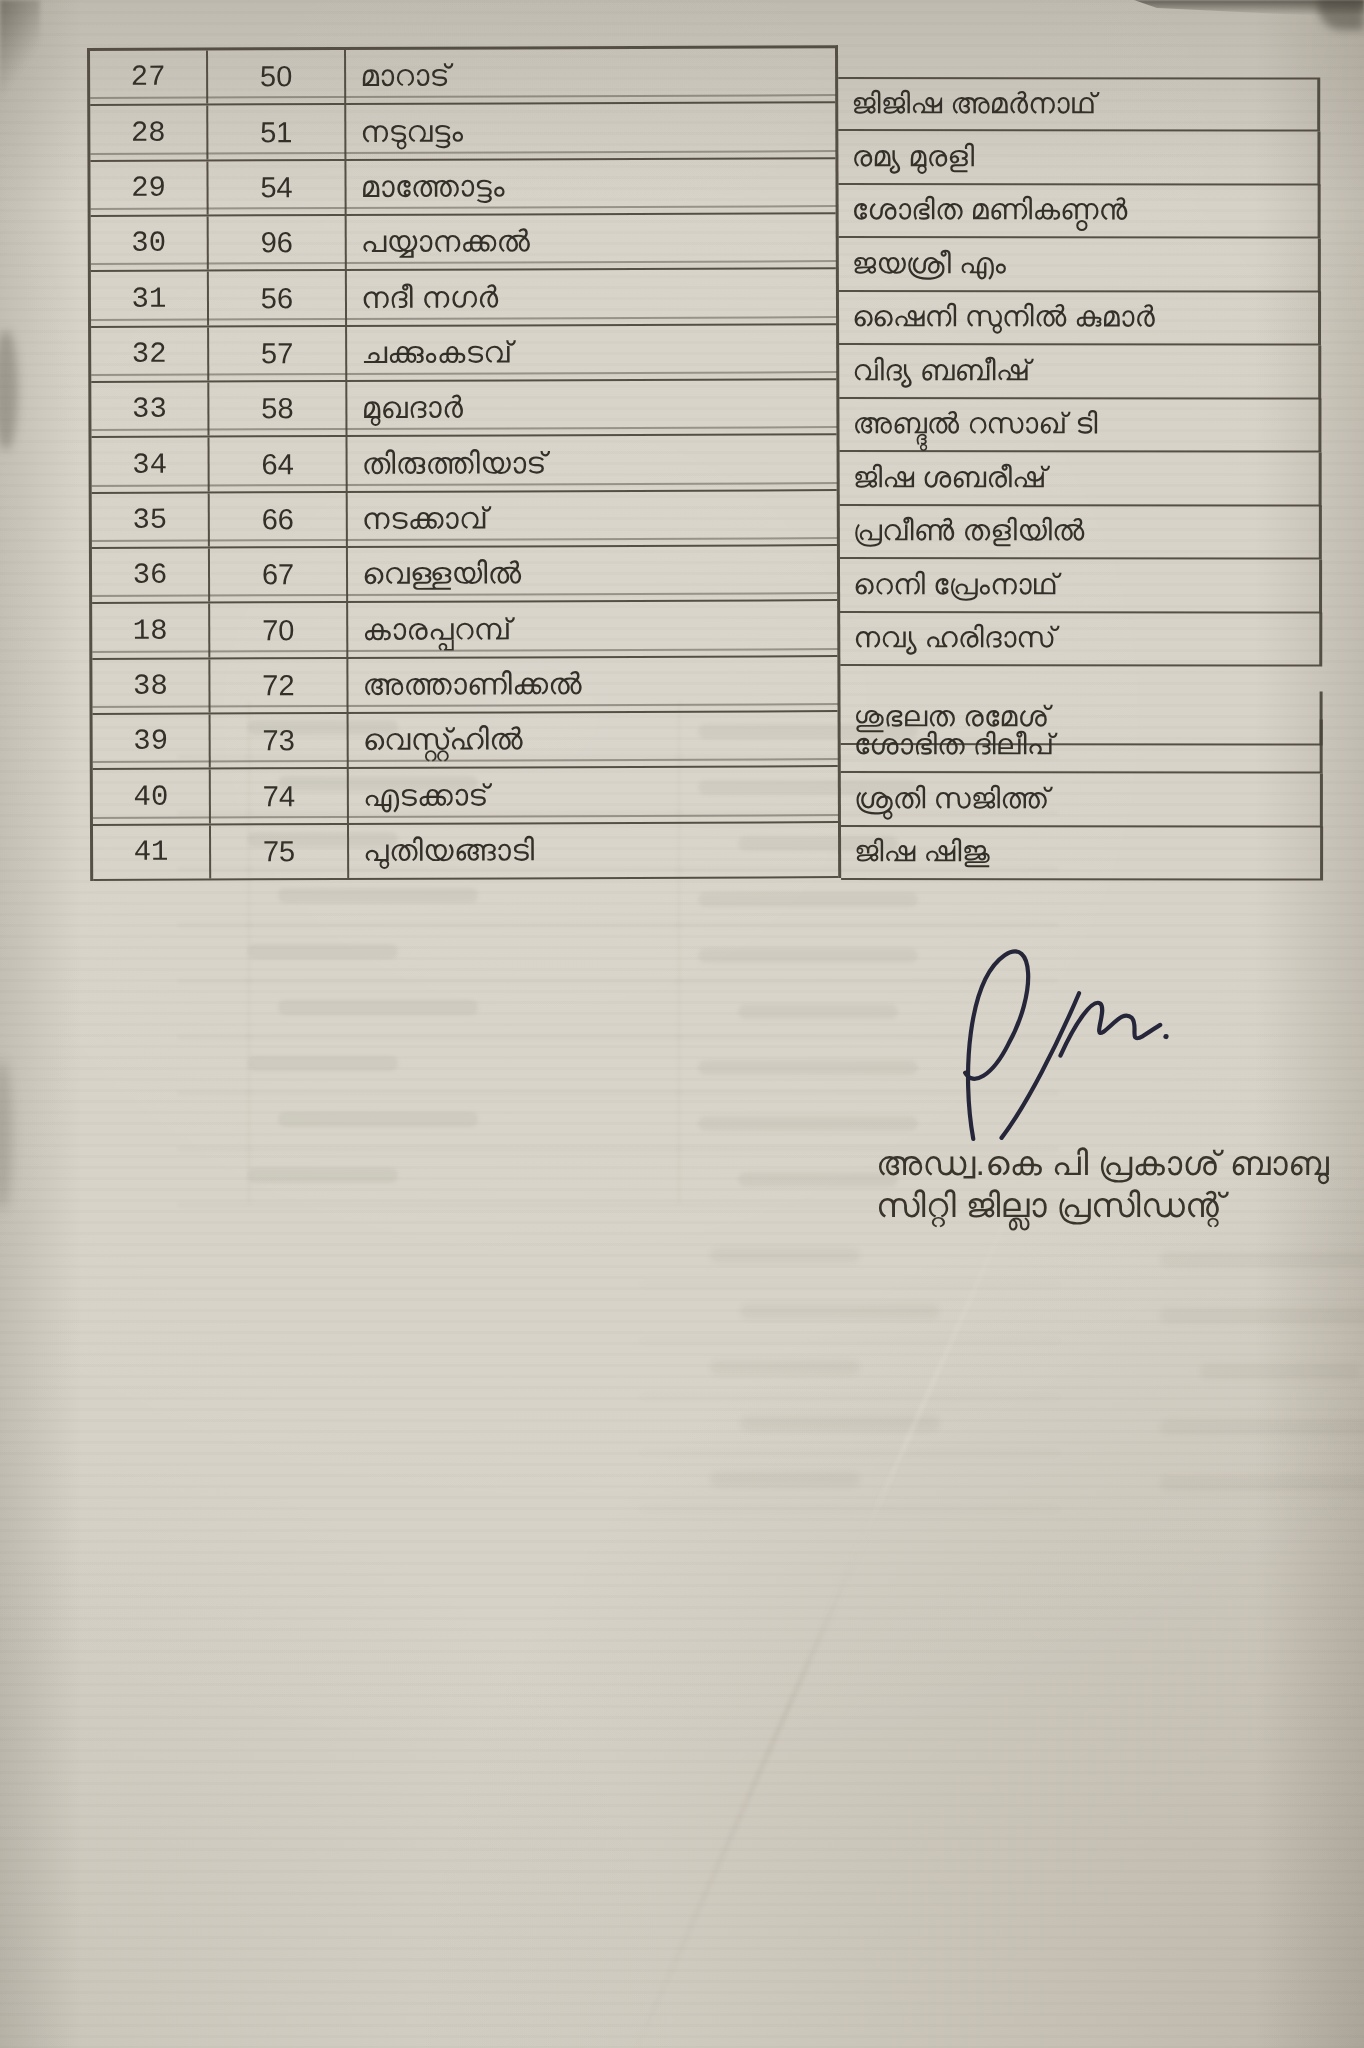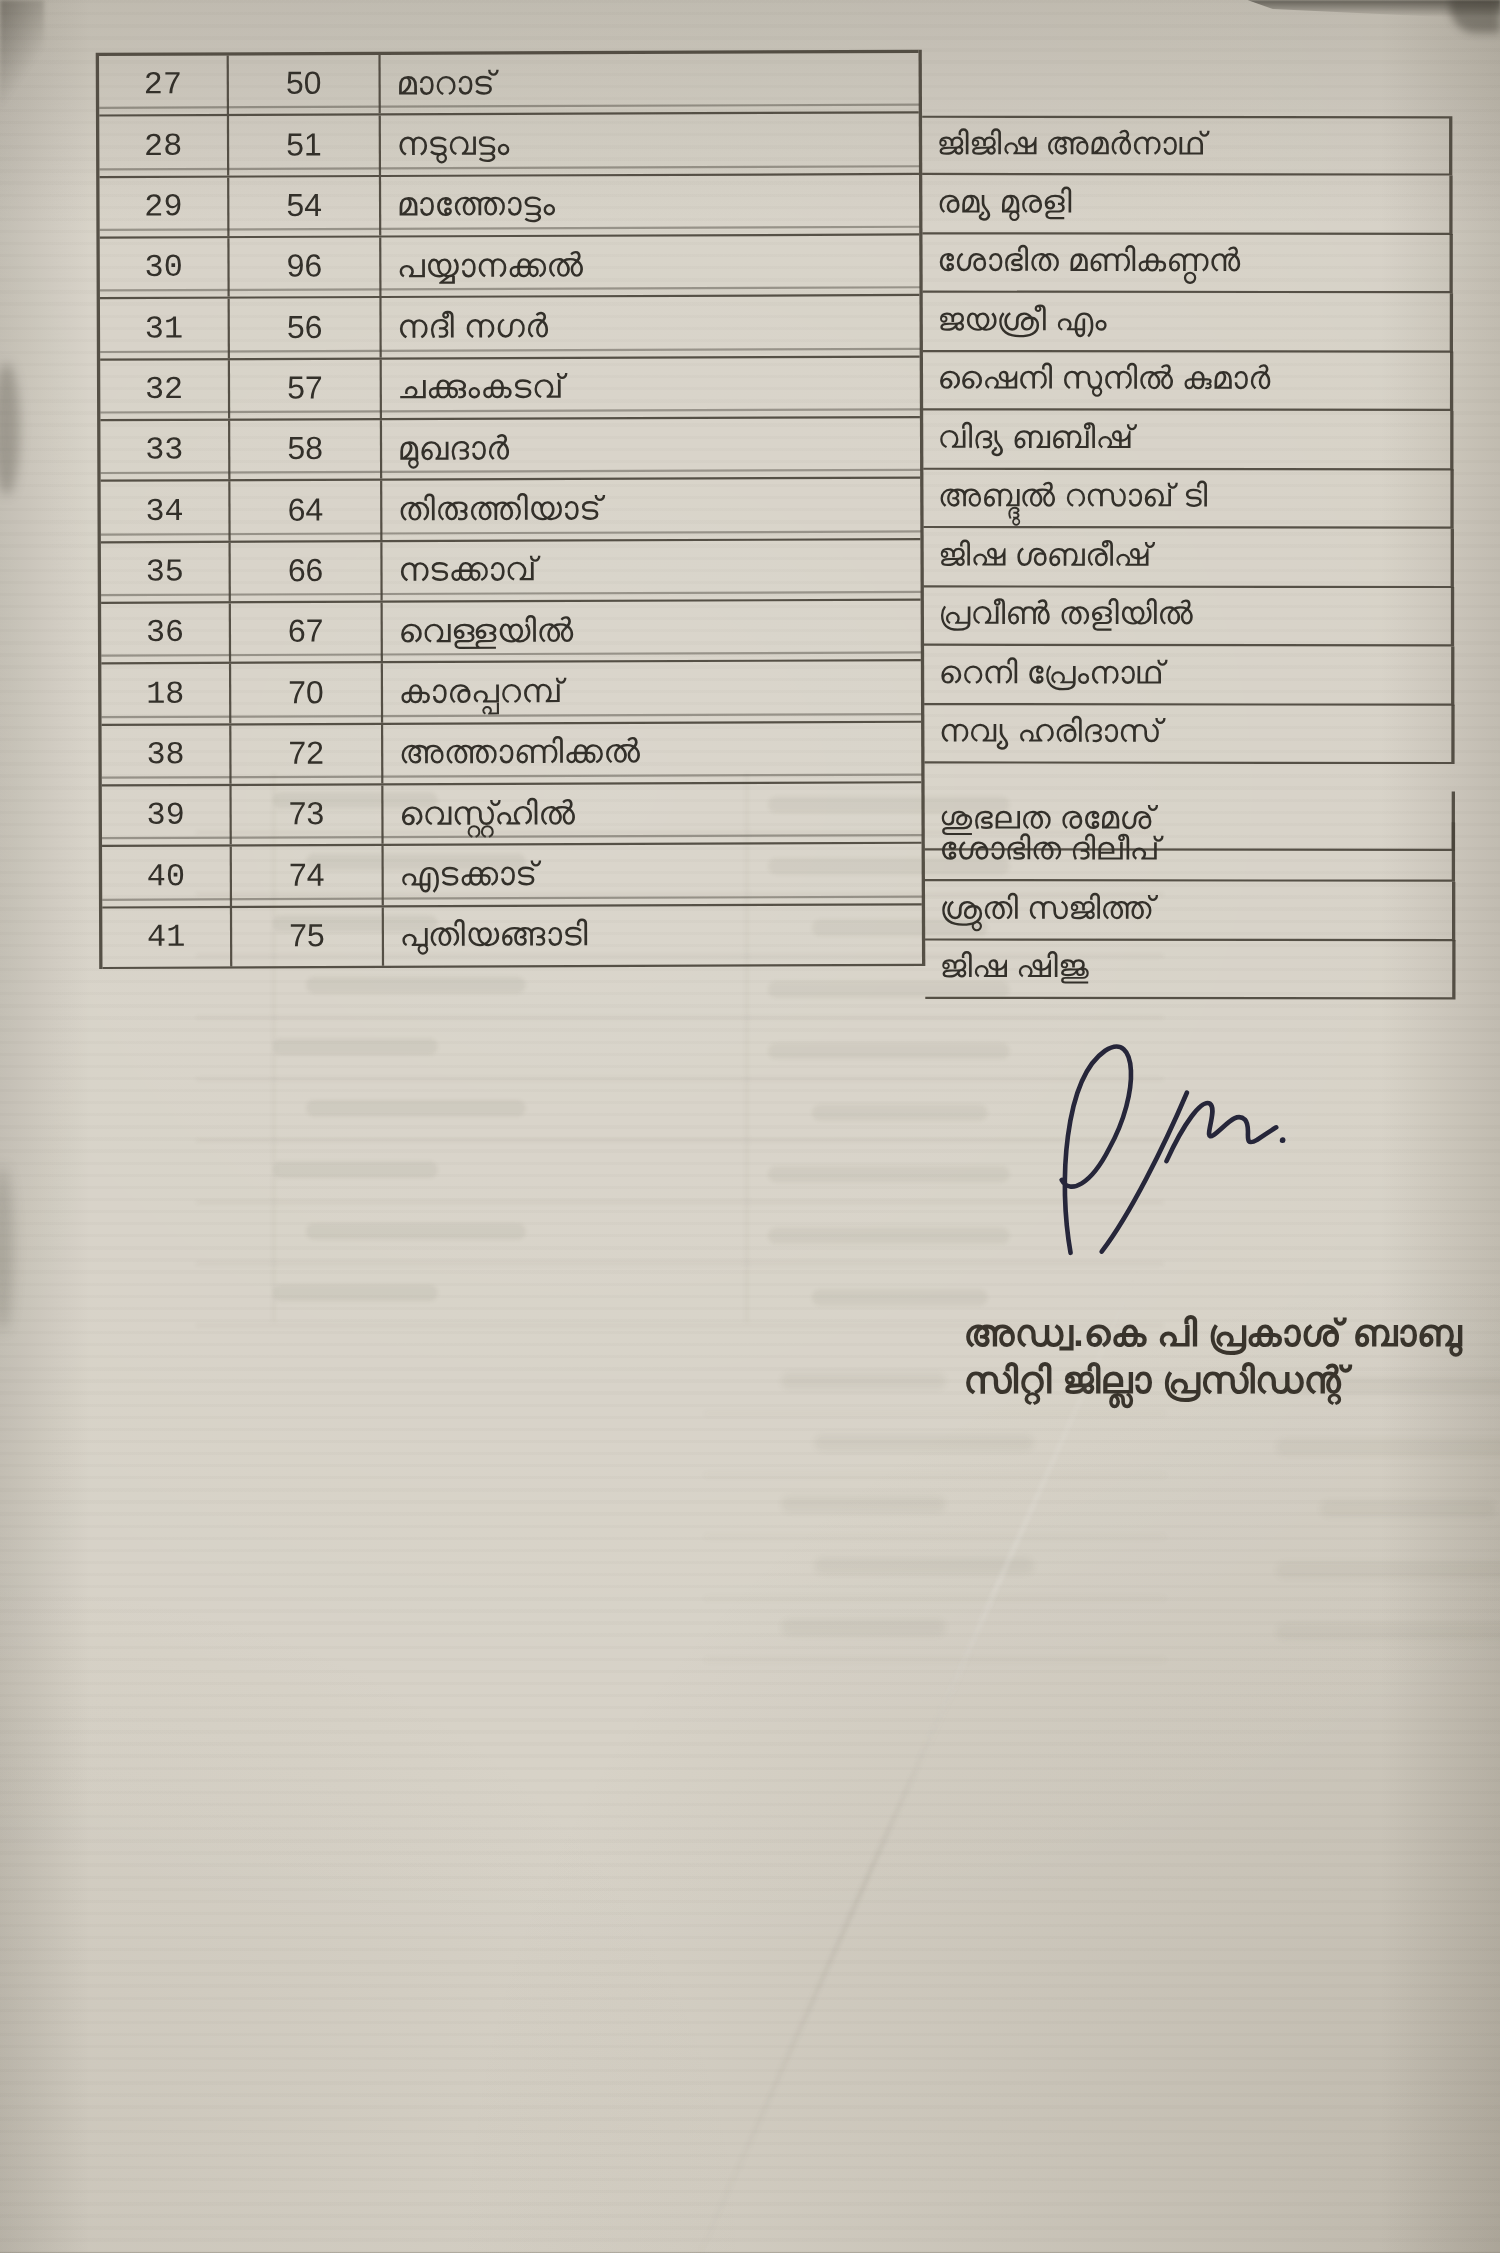--- a/index.html
+++ b/index.html
@@ -52,27 +52,27 @@
     font-family:Liberation Mono, monospace;font-size:29px;}
   .c-ward{width:138px;justify-content:center;border-right:2.5px solid rgba(74,68,59,0.92);
     font-family:Liberation Sans, sans-serif;font-size:29px;}
   .c-place{flex:1;padding-left:14px;font-size:30px;letter-spacing:0.2px;}
   .ngrid{position:absolute;left:748px;top:0;width:485px;height:833px;
     border-left:3px solid rgba(74,68,59,0.92);box-sizing:border-box;}
   .ncell{position:absolute;left:0;width:100%;height:53.5px;box-sizing:border-box;
     display:flex;align-items:center;padding-left:13px;font-size:29px;
     border-bottom:2.5px solid rgba(74,68,59,0.92);
     border-right:3px solid rgba(74,68,59,0.92);
-    transform:rotate(0.28deg);transform-origin:left center;margin-top:28px;}
+    transform:rotate(0.28deg);transform-origin:left center;}
   .ncell.first{border-top:2.5px solid rgba(74,68,59,0.92);}
 
   
   .sig-svg{position:absolute;left:905px;top:935px;width:300px;height:230px;}
-  .signtext{position:absolute;left:876px;top:1192px;color:#39342c;
-    font-size:34px;line-height:1.24;letter-spacing:0.2px;font-weight:bold;}
+  .signtext{position:absolute;left:876px;top:1142px;color:#39342c;
+    font-size:34px;line-height:1.24;letter-spacing:0.2px;}
 
   
   .ghost{position:absolute;left:178px;top:702px;width:880px;height:500px;
     filter:blur(2px);opacity:0.75;pointer-events:none;}
   .grow{position:relative;height:54px;border-bottom:2px solid rgba(92,85,71,0.12);}
   .grow::before{content:"";position:absolute;left:70px;top:18px;width:150px;height:15px;
     border-radius:8px;background:rgba(92,85,71,0.10);}
   .grow::after{content:"";position:absolute;left:520px;top:22px;width:220px;height:15px;
     border-radius:8px;background:rgba(92,85,71,0.09);}
   .grow:nth-child(even)::before{width:200px;left:100px;}

